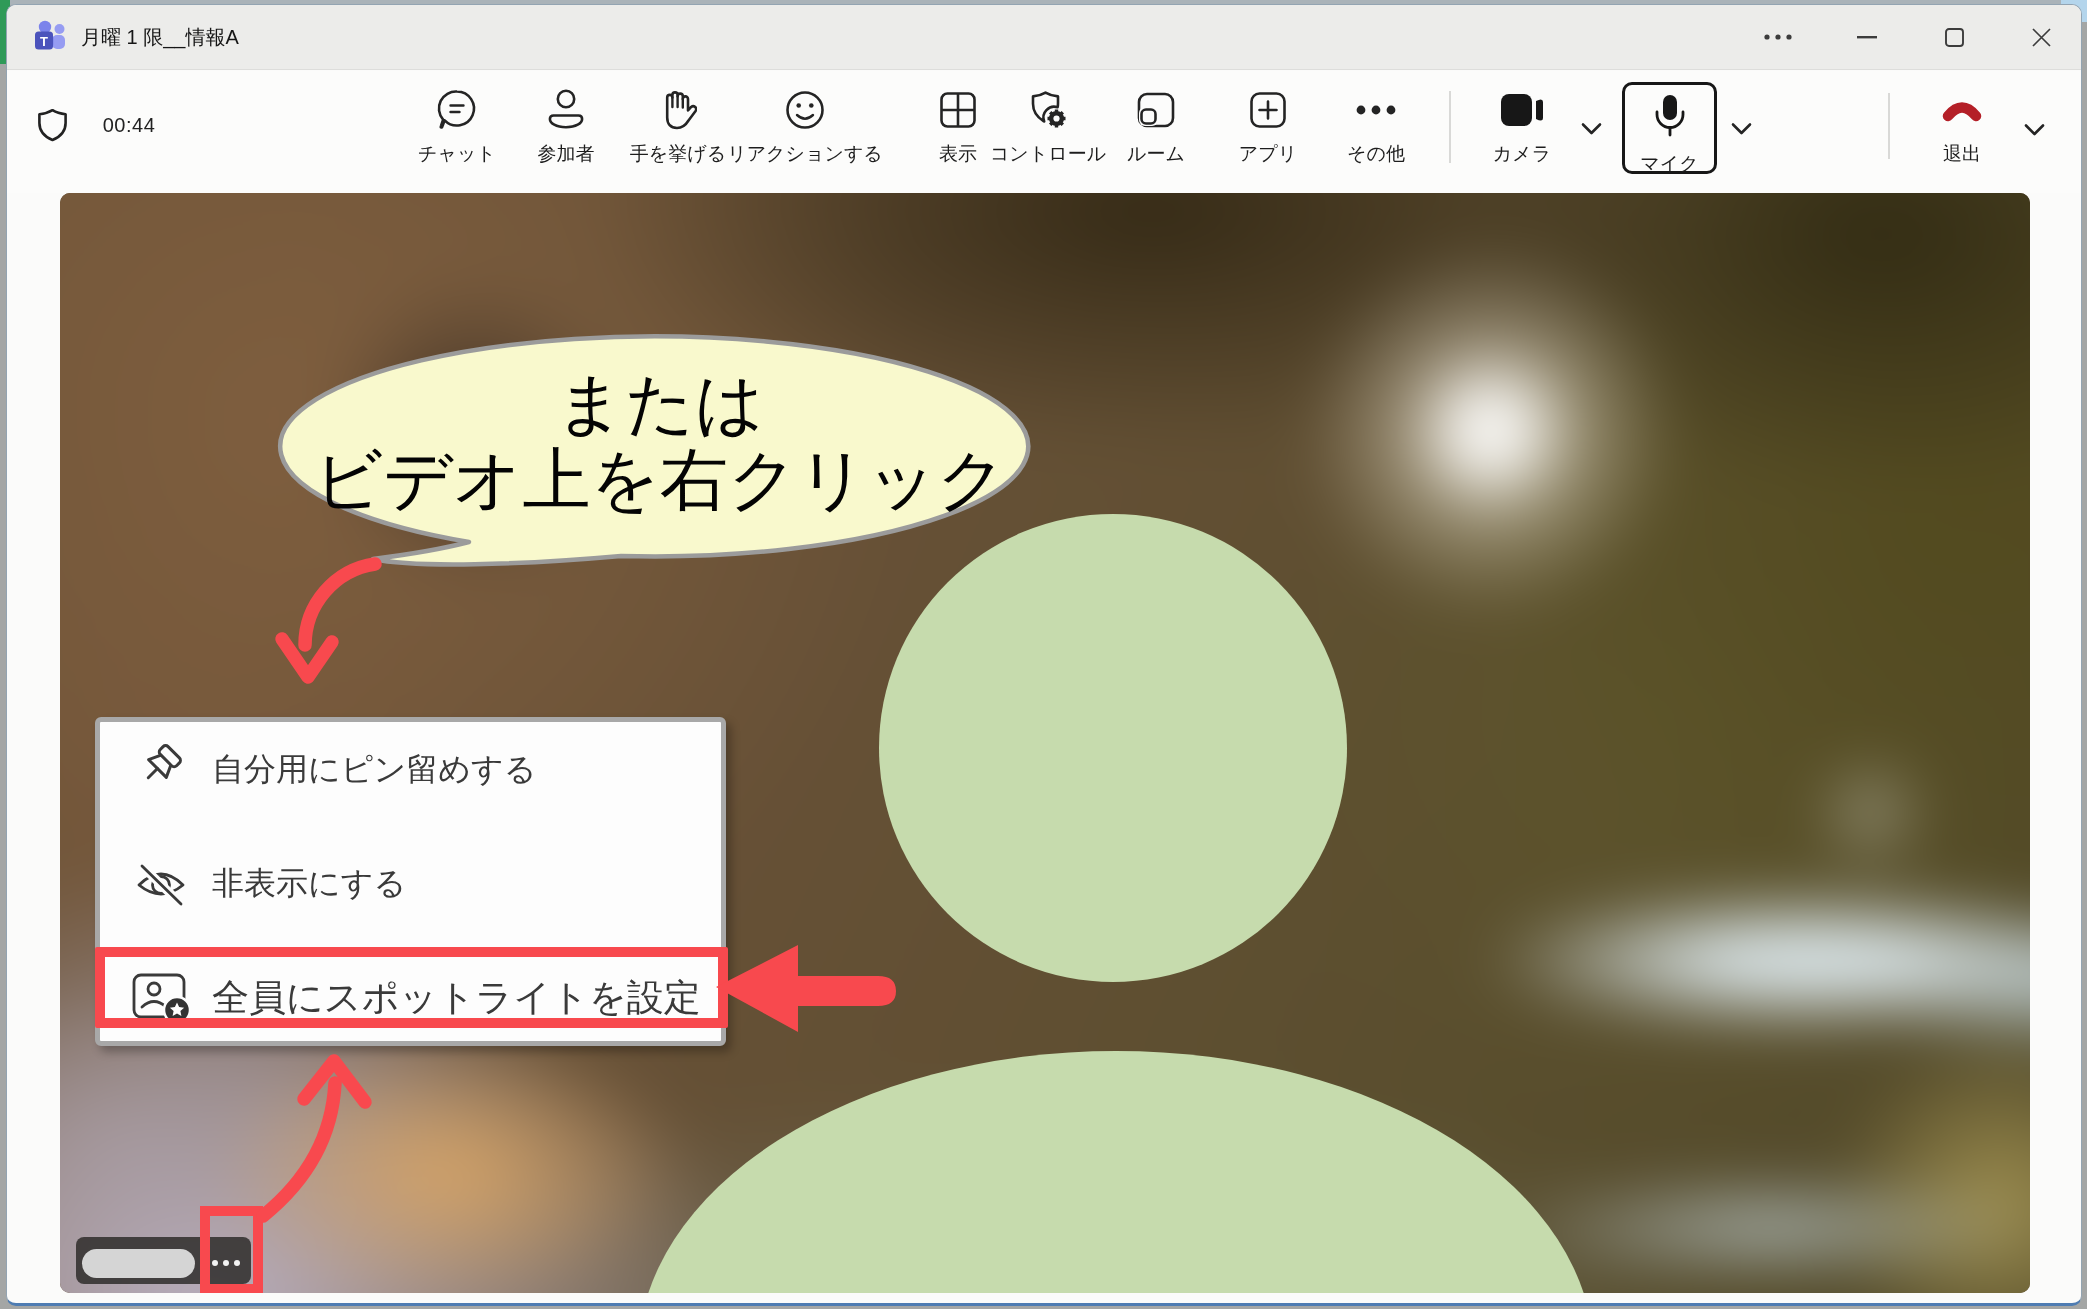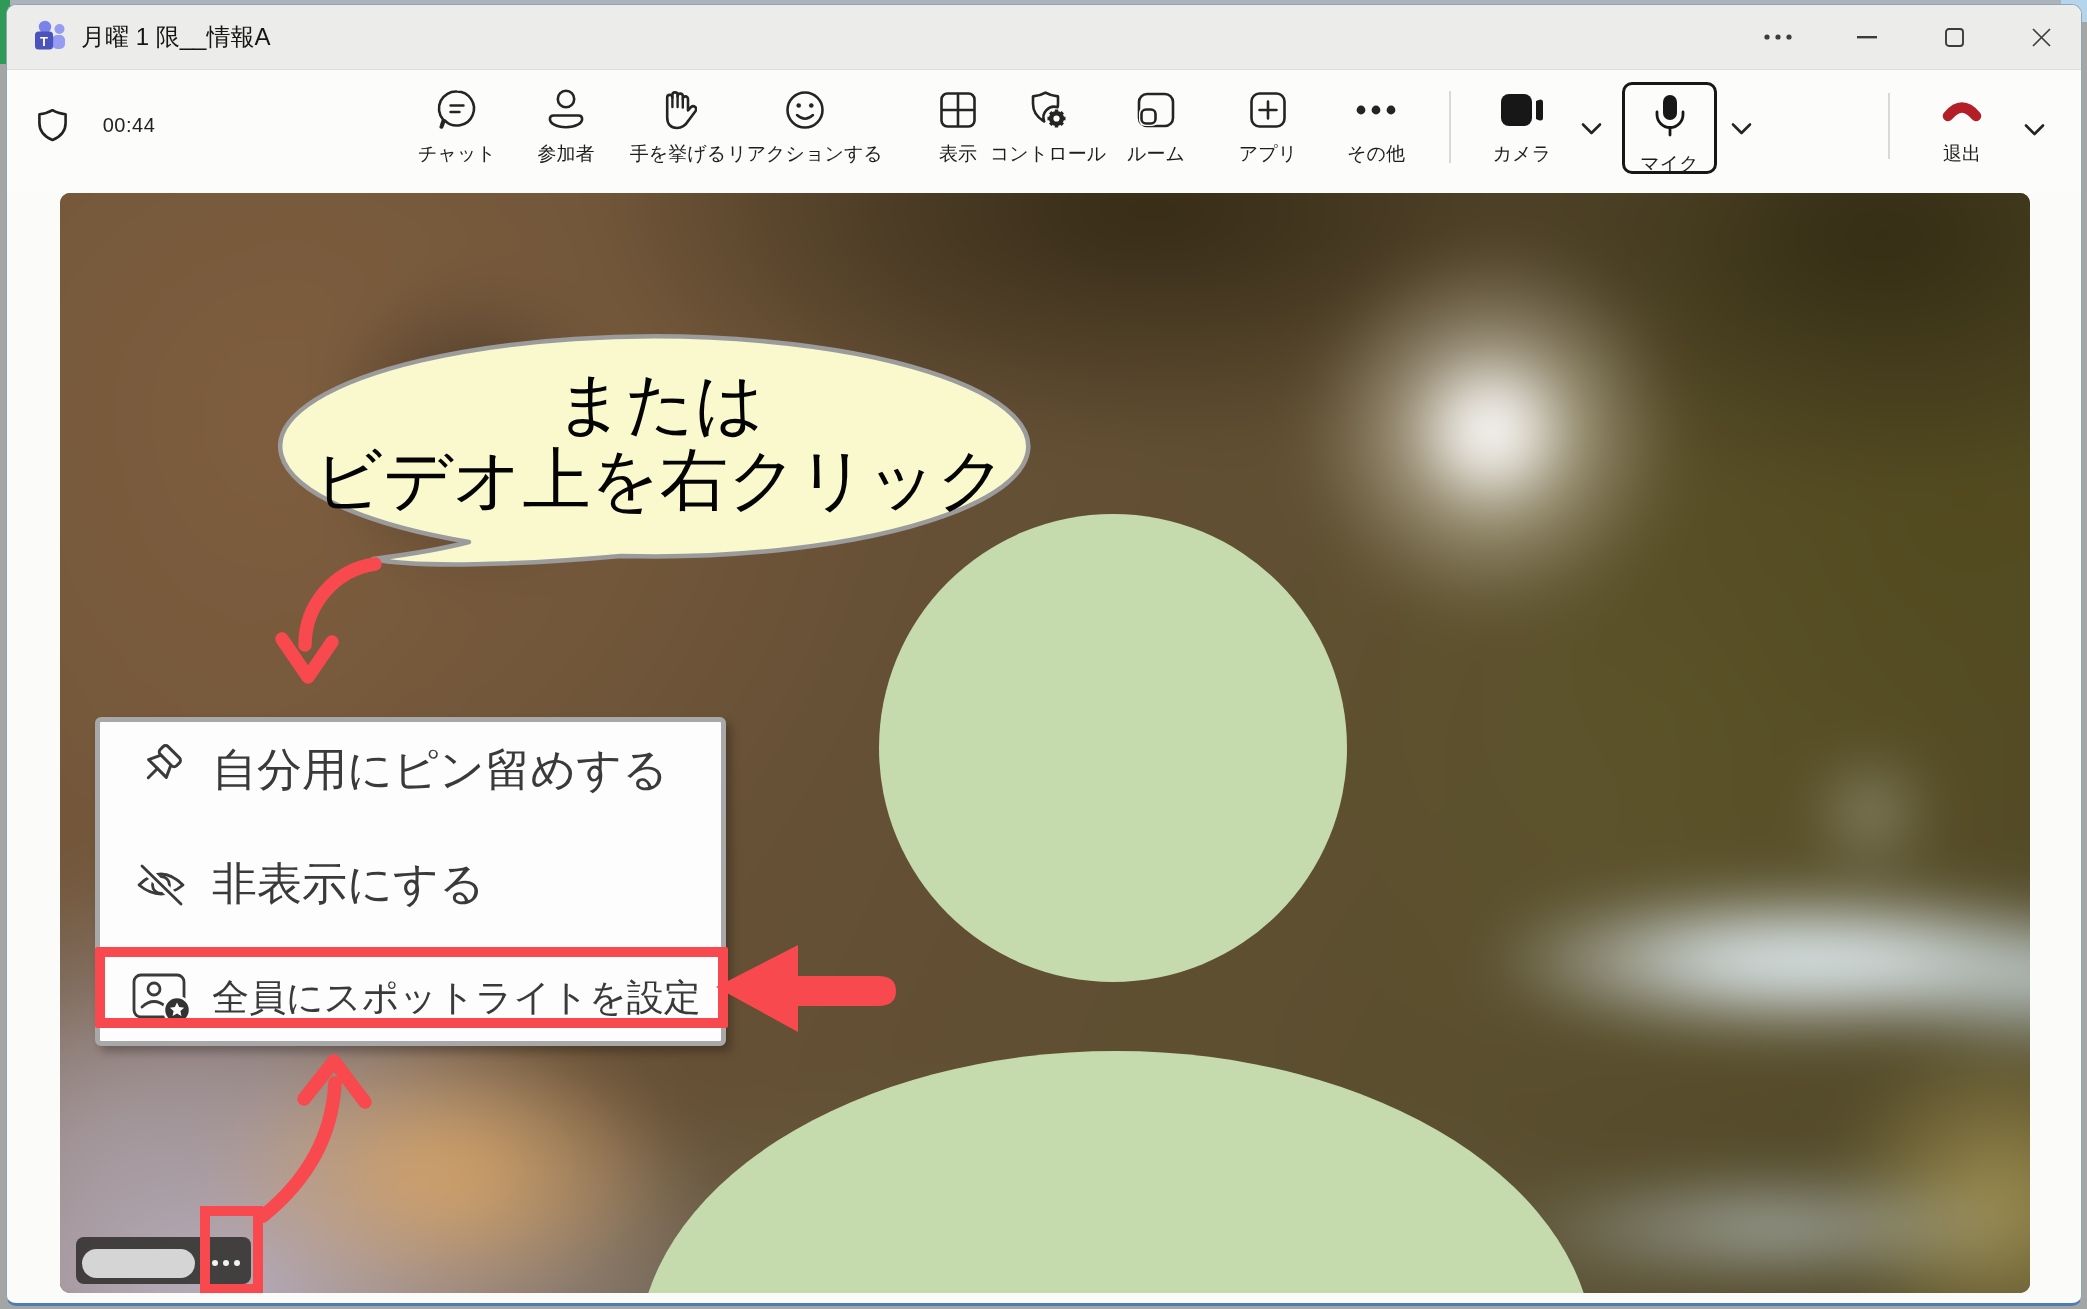--- a/index.html
+++ b/index.html
@@ -14,21 +14,21 @@
   
   .window {
     position:absolute; left:6px; top:4px; width:2076px; height:1302px;
     background:#fbfbfa; border:1px solid #93a4b2; border-bottom:3px solid #4e7cb2;
     border-radius:10px; overflow:hidden;
   }
 
   
   .titlebar { position:absolute; left:0; top:0; width:100%; height:65px; background:#ececea; border-bottom:1px solid #dddddb; }
   .titlebar .app-icon { position:absolute; left:24px; top:14px; width:38px; height:36px; }
-  .titlebar .title { position:absolute; left:74px; top:0; height:64px; line-height:64px; font-size:24px; color:#161616; white-space:pre; }
+  .titlebar .title { position:absolute; left:74px; top:0; height:64px; line-height:64px; font-size:20px; color:#161616; white-space:pre; }
   .winctl { position:absolute; top:0; height:64px; display:flex; align-items:center; justify-content:center; }
   .winctl svg { display:block; }
 
   
   .toolbar { position:absolute; left:0; top:66px; width:100%; height:122px; background:#fcfcfb; }
   .tb-shield { position:absolute; left:30px; top:37px; }
   .tb-timer { position:absolute; left:72px; top:43px; width:100px; text-align:center; font-size:20px; color:#222; letter-spacing:0.5px; }
   .tb-btn { position:absolute; top:0; width:150px; height:122px; text-align:center; }
   .tb-btn .ticon { position:absolute; left:50%; transform:translateX(-50%); top:16px; height:46px; display:flex; align-items:center; }
   .tb-btn .tlabel { position:absolute; left:50%; transform:translateX(-50%); top:70px; white-space:nowrap; font-size:19px; color:#1d1d1d; }
@@ -76,21 +76,21 @@
   .video .dot { position:absolute; top:1067px; width:6px; height:6px; border-radius:50%; background:#f2f2f2; }
 
   
   .ctxmenu {
     position:absolute; left:35px; top:524px; width:631px; height:329px;
     background:#fdfdfd; border:5px solid #a8a8a8; border-radius:6px;
     box-shadow:5px 6px 10px rgba(0,0,0,0.28);
   }
   .ctxmenu .mi { position:absolute; left:0; width:100%; height:96px; display:flex; align-items:center; }
   .ctxmenu .mi .micon { position:absolute; left:32px; width:58px; display:flex; justify-content:center; }
-  .ctxmenu .mi .mlabel { position:absolute; left:112px; font-size:45px; color:#3a3a3a; white-space:nowrap; }
+  .ctxmenu .mi .mlabel { position:absolute; left:112px; font-size:32px; color:#3a3a3a; white-space:nowrap; }
 
   
   .red-rect-menu { position:absolute; left:35px; top:754px; width:633px; height:81px; border:10px solid #f8494e; border-radius:2px; }
   .red-rect-dots { position:absolute; left:140px; top:1013px; width:63px; height:88px; border:10px solid #f8494e; }
 
   
   .bubble-text { position:absolute; left:226px; top:172px; width:748px; text-align:center; font-size:68px; line-height:76px; color:#040404; font-weight:500; white-space:nowrap; }
 </style>
 </head>
 <body>

